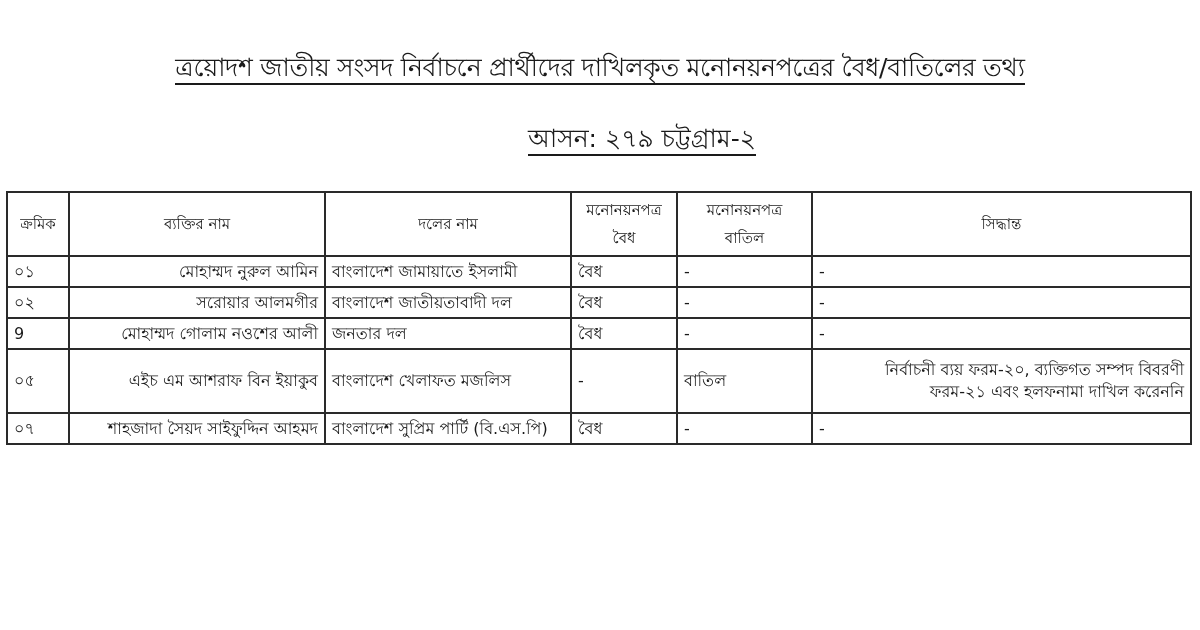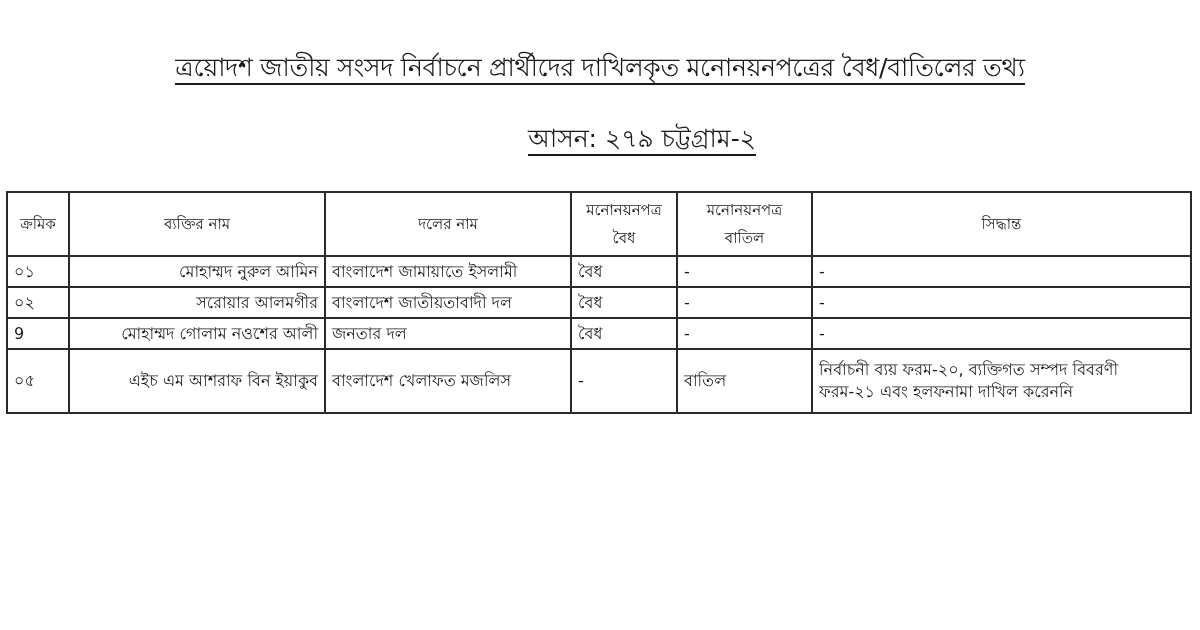--- a/index.html
+++ b/index.html
@@ -75,21 +75,21 @@
     line-height: 22px;
   }
   table.nom tr.tall td {
     height: 62px;
   }
   td.c, th.c { }
   td.l { text-align: right; padding-left: 8px; }
   td.wrap {
     white-space: normal;
     line-height: 28px;
-    text-align: left;
+    text-align: right;
   }
   col.w-serial { width: 62px; }
   col.w-name { width: 256px; }
   col.w-party { width: 246px; }
   col.w-valid { width: 106px; }
   col.w-rej { width: 135px; }
   col.w-dec { width: 379px; }
 </style>
 </head>
 <body>
@@ -156,14 +156,22 @@
       <td class="c">০৫</td>
       <td class="l">এইচ এম আশরাফ বিন ইয়াকুব</td>
       <td class="c">বাংলাদেশ খেলাফত মজলিস</td>
       <td class="c">-</td>
       <td class="c">বাতিল</td>
       <td class="wrap">
         <div>নির্বাচনী ব্যয় ফরম-২০, ব্যক্তিগত সম্পদ বিবরণী</div>
         <div>ফরম-২১ এবং হলফনামা দাখিল করেননি</div>
       </td>
     </tr>
+    <tr>
+      <td class="c">০৭</td>
+      <td class="l">শাহজাদা সৈয়দ সাইফুদ্দিন আহমদ</td>
+      <td class="c">বাংলাদেশ সুপ্রিম পার্টি (বি.এস.পি)</td>
+      <td class="c">বৈধ</td>
+      <td class="c">-</td>
+      <td class="c">-</td>
+    </tr>
   </tbody>
 </table>
 
 </body></html>

